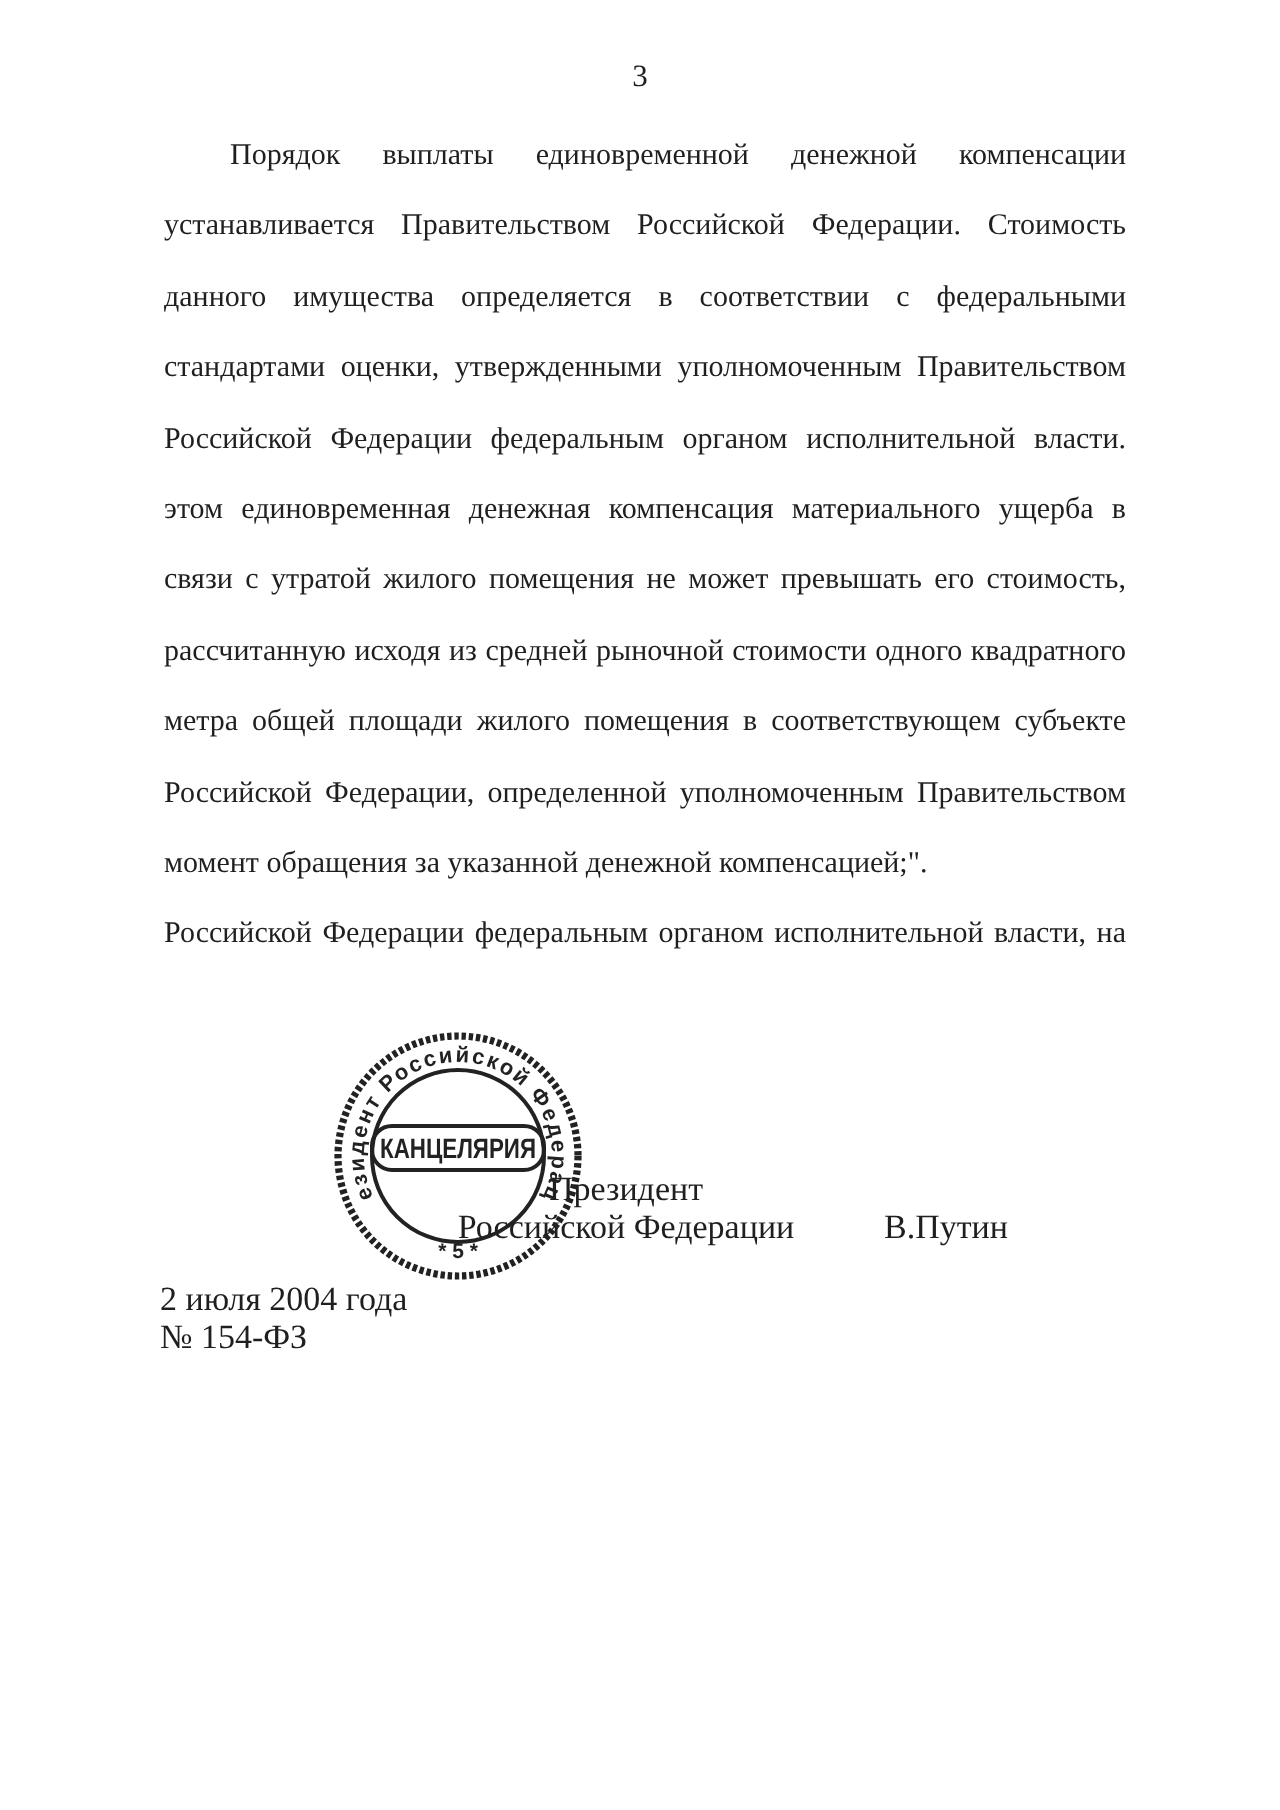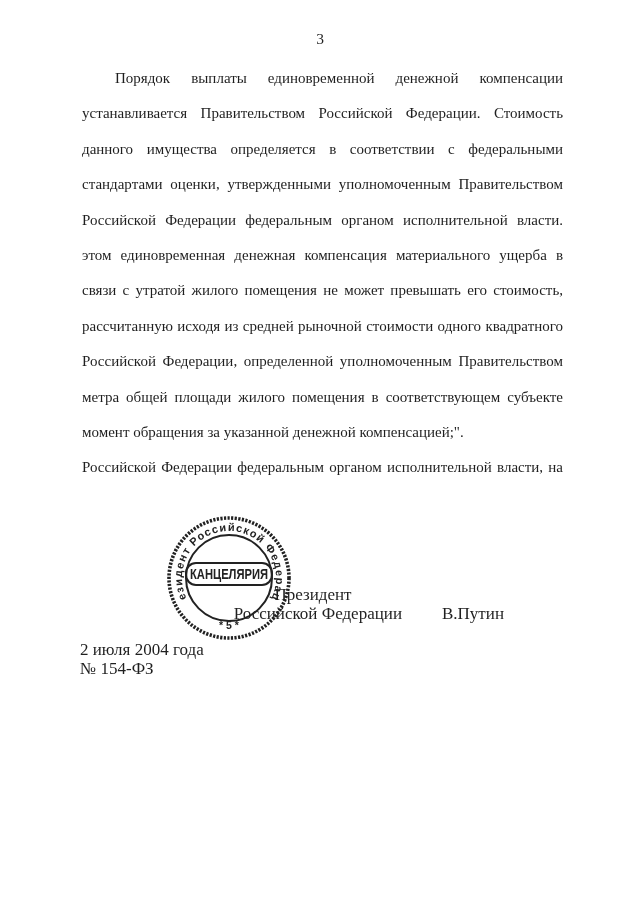--- a/index.html
+++ b/index.html
@@ -105,21 +105,21 @@
   .sig-title1 {
     width: 178px;
     text-align: center;
   }
   .sig-row {
     display: flex;
     align-items: baseline;
   }
   .sig-title2 {
     width: 178px;
-    text-align: right;
+    text-align: center;
   }
   .sig-name {
     margin-left: 40px;
     white-space: nowrap;
   }
 
   .footer {
     position: absolute;
     left: 80px;
     top: 641px;
@@ -136,22 +136,22 @@
 
   <div class="paragraph">
       <div class="pline just indent">Порядок выплаты единовременной денежной компенсации</div>
       <div class="pline just">устанавливается Правительством Российской Федерации. Стоимость</div>
       <div class="pline just">данного имущества определяется в соответствии с федеральными</div>
       <div class="pline just">стандартами оценки, утвержденными уполномоченным Правительством</div>
       <div class="pline just">Российской Федерации федеральным органом исполнительной власти. При</div>
       <div class="pline just">этом единовременная денежная компенсация материального ущерба в</div>
       <div class="pline just">связи с утратой жилого помещения не может превышать его стоимость,</div>
       <div class="pline just">рассчитанную исходя из средней рыночной стоимости одного квадратного</div>
+      <div class="pline just">метра общей площади жилого помещения в соответствующем субъекте</div>
       <div class="pline just">Российской Федерации, определенной уполномоченным Правительством</div>
-      <div class="pline just">метра общей площади жилого помещения в соответствующем субъекте</div>
       <div class="pline last">момент обращения за указанной денежной компенсацией;".</div>
       <div class="pline just">Российской Федерации федеральным органом исполнительной власти, на</div>
     </div>
 
   <div class="stamp">
     <svg viewBox="0 0 128 128" aria-hidden="true">
       <circle class="outer" cx="64" cy="64" r="60"></circle>
       <circle class="inner" cx="64" cy="64" r="43"></circle>
       <path id="ringPath" d="M 23.3,87.5 A 47,47 0 1 1 104.7,87.5" fill="none"></path>
       <text class="ring-text">

